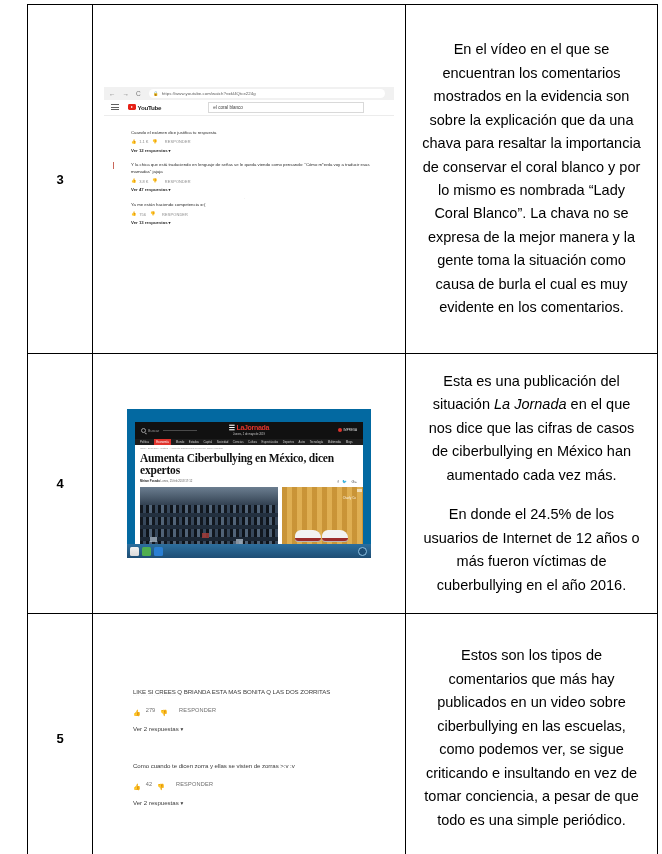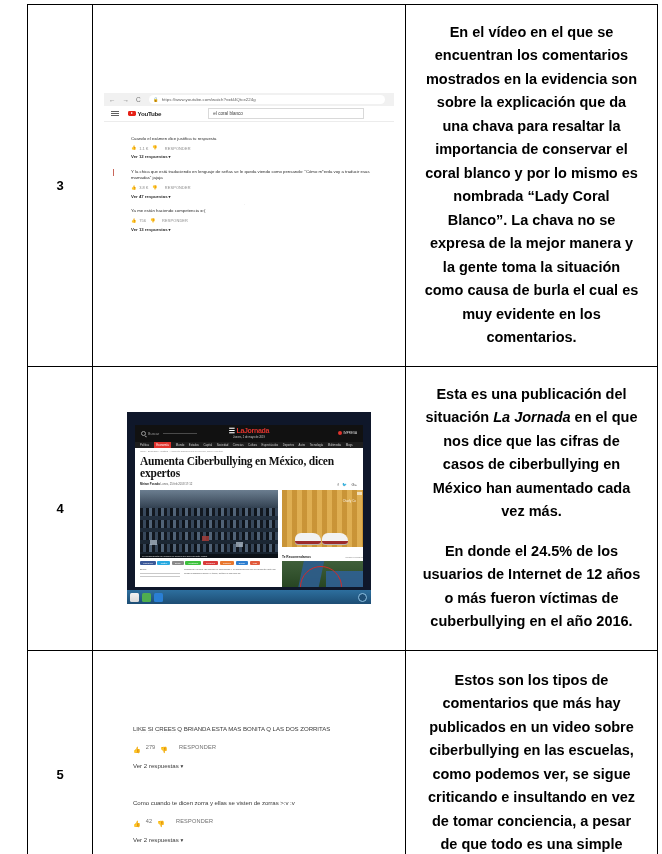--- a/index.html
+++ b/index.html
@@ -45,21 +45,21 @@
     text-align: center;
   }
   td.col-desc {
     width: 251px;
     text-align: center;
     font-size: 14.5px;
     line-height: 1.62;
     padding: 4px 8px;
     vertical-align: top;
   }
-  td.col-desc p { margin: 16px; font-weight: bold; }
+  td.col-desc p { margin: 16px; }
   td.col-desc .ital { font-style: italic; }
 
   .row3 td { height: 348px; }
   .row4 td { height: 244px; }
   .row5 td { height: 248px; }
 
   
   .shot-youtube {
     position: relative;
     width: 290px;
@@ -165,23 +165,23 @@
   }
   .yt-dot {
     position: absolute; left: 113px; top: -5px;
     font-size: 3px; color: #b5b5b5;
   }
 
   
   .shot-jornada {
     position: relative;
     width: 244px;
-    height: 192px;
+    height: 149px;
     margin: 0 auto;
-    background: #0f172a;
+    background: #0369a1;
     overflow: hidden;
     text-align: left;
   }
   .jn-page {
     position: absolute; left: 8px; top: 13px;
     width: 228px; height: 162px; background: #fff; overflow: hidden;
   }
   .jn-topbar {
     height: 17px; background: #111; position: relative;
     display: flex; align-items: center;
@@ -601,19 +601,19 @@
                 <span class="cm-reply">RESPONDER</span>
               </div>
               <div class="cm-more">
                 <span>Ver 2 respuestas</span> <span class="cm-caret">▾</span>
               </div>
             </div>
           </div>
         </td>
 
         <td class="col-desc">
-          <p>Estos son los tipos de comentarios que más hay publicados en un video sobre ciberbullying en las escuelas, como podemos ver, se sigue criticando e insultando en vez de tomar conciencia, a pesar de que todo es una simple actuación.</p>
+          <p>Estos son los tipos de comentarios que más hay publicados en un video sobre ciberbullying en las escuelas, como podemos ver, se sigue criticando e insultando en vez de tomar conciencia, a pesar de que todo es una simple periódico.</p>
         </td>
       </tr>
 
     </tbody>
   </table>
 </div>
 
 </body></html>

